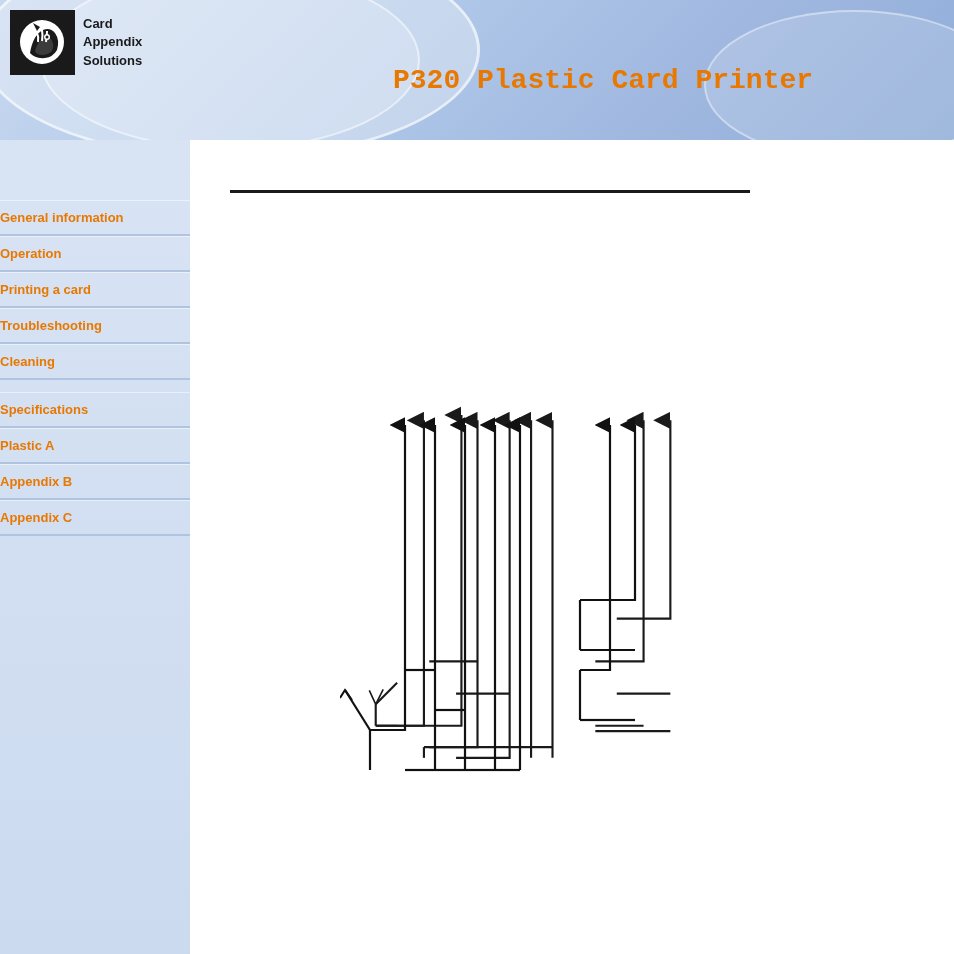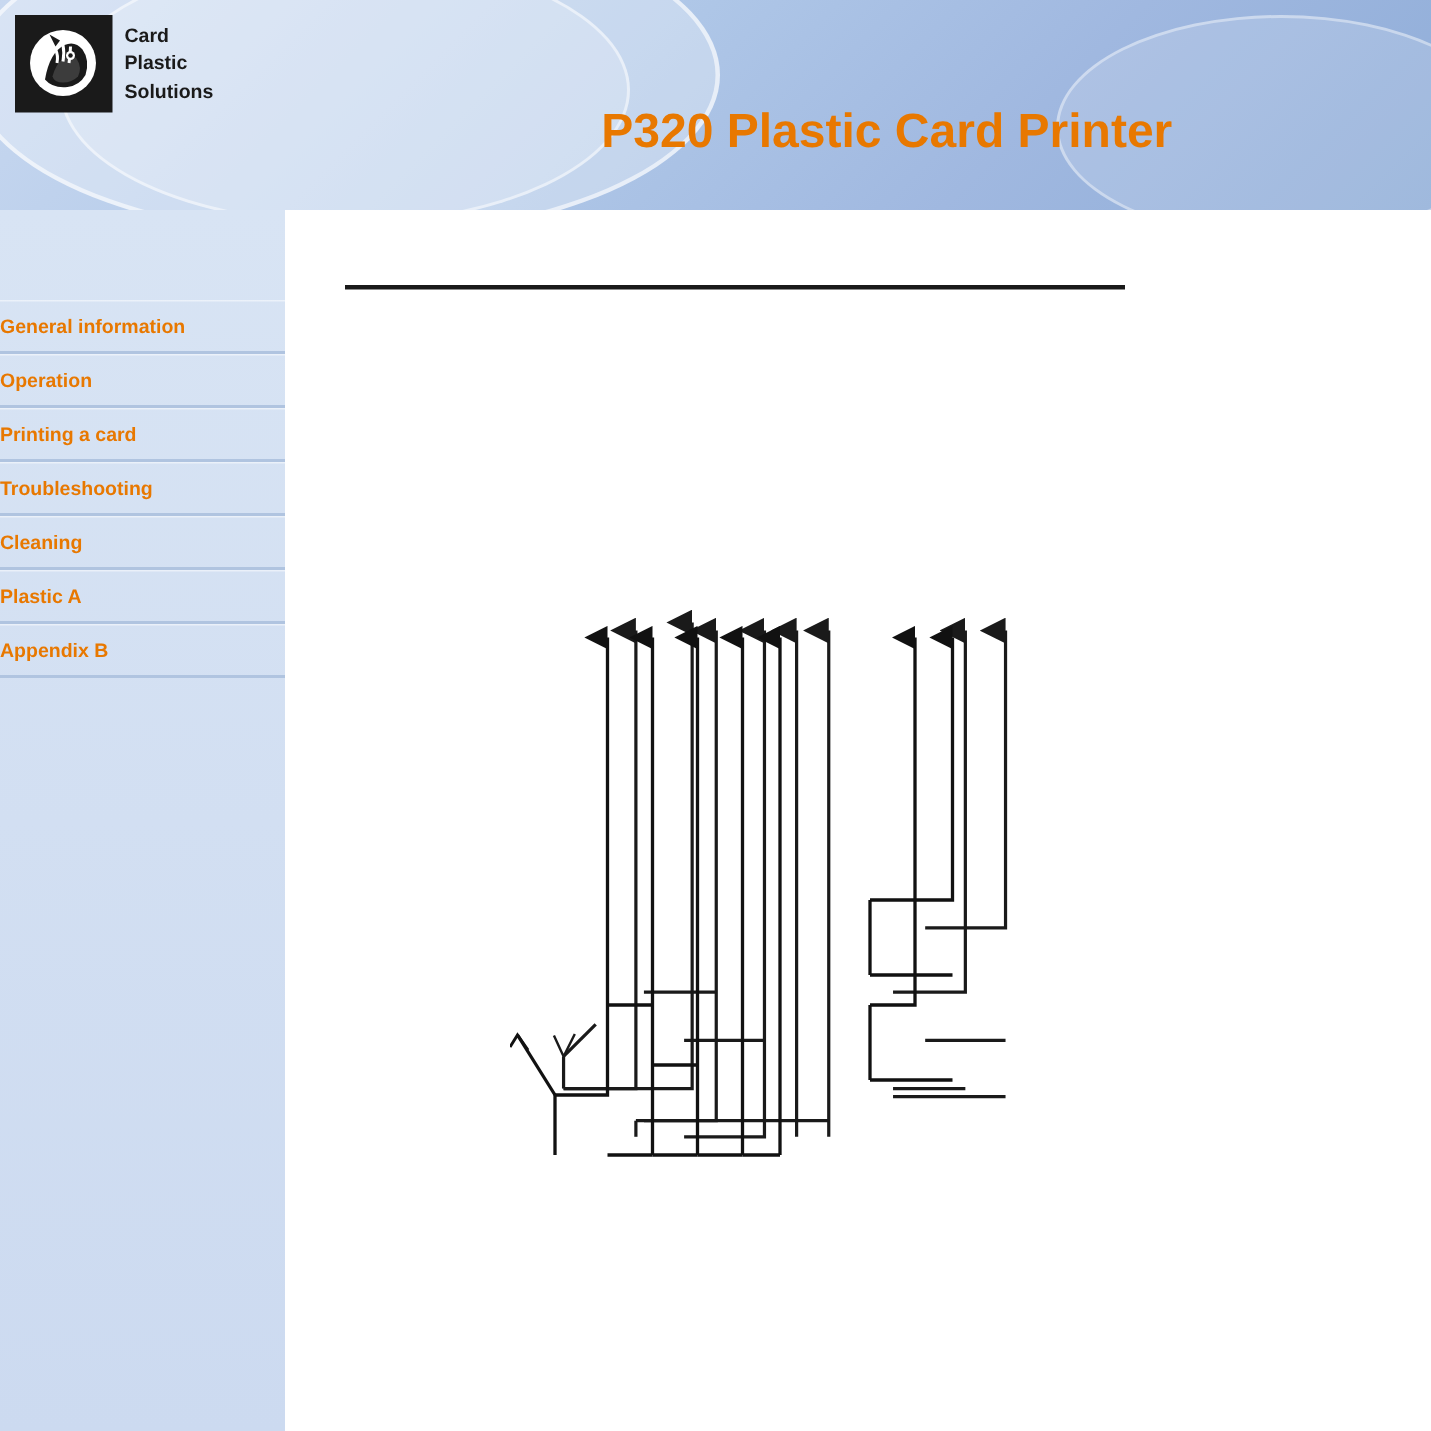--- a/index.html
+++ b/index.html
@@ -81,28 +81,29 @@
 
     .logo-text {
       color: #1a1a1a;
       font-size: 13px;
       font-weight: bold;
       line-height: 1.4;
     }
 
     .header-title {
       position: absolute;
-      bottom: 34px;
+      bottom: 44px;
       left: 50%;
       transform: translateX(-20%);
-      font-size: 32px;
+      font-size: 28px;
       font-weight: bold;
       color: #e87800;
       z-index: 10;
       white-space: nowrap;
+      font-family: Liberation Mono, monospace;
     }
 
     
     .main-layout {
       display: flex;
       width: 100%;
       height: calc(954px - 140px);
     }
 
     
@@ -179,38 +180,40 @@
         <path d="M32,16 Q32,21 31,27" stroke="#fff" stroke-width="2" fill="none"></path>
 
         <circle cx="32" cy="22" r="3" fill="#fff"></circle>
         <circle cx="32" cy="22" r="1.5" fill="#1a1a1a"></circle>
 
         <path d="M22,16 L18,8 L25,12Z" fill="#1a1a1a"></path>
       </svg>
     </div>
     <div class="logo-text">
       <span>Card</span><br>
-      <span>Plastic</span><br>
+      <span>Appendix</span><br>
       <span>Solutions</span>
     </div>
   </div>
 
   <div class="header-title">P320  Plastic Card Printer</div>
 </div>
 
 <div class="main-layout">
 
   <div class="sidebar">
     <div class="nav-item">General information</div>
     <div class="nav-item">Operation</div>
     <div class="nav-item">Printing a card</div>
     <div class="nav-item">Troubleshooting</div>
     <div class="nav-item">Cleaning</div>
+    <div class="nav-item" style="margin-top:12px;">Specifications</div>
     <div class="nav-item">Plastic A</div>
     <div class="nav-item">Appendix B</div>
+    <div class="nav-item">Appendix C</div>
   </div>
 
   <div class="content">
     <div class="divider-line"></div>
 
     <div class="diagram-area">
       <svg class="diagram-svg" viewBox="0 0 420 420" xmlns="http://www.w3.org/2000/svg">
 
         <defs>
           <marker id="arrowhead" markerWidth="8" markerHeight="8" refX="4" refY="8" orient="auto">

